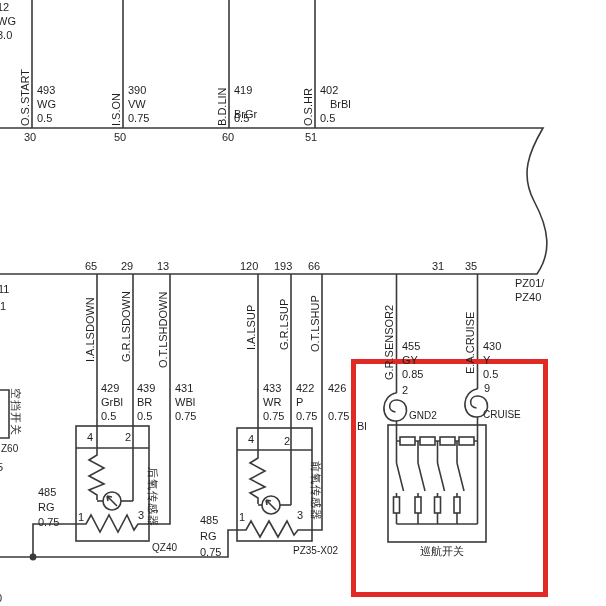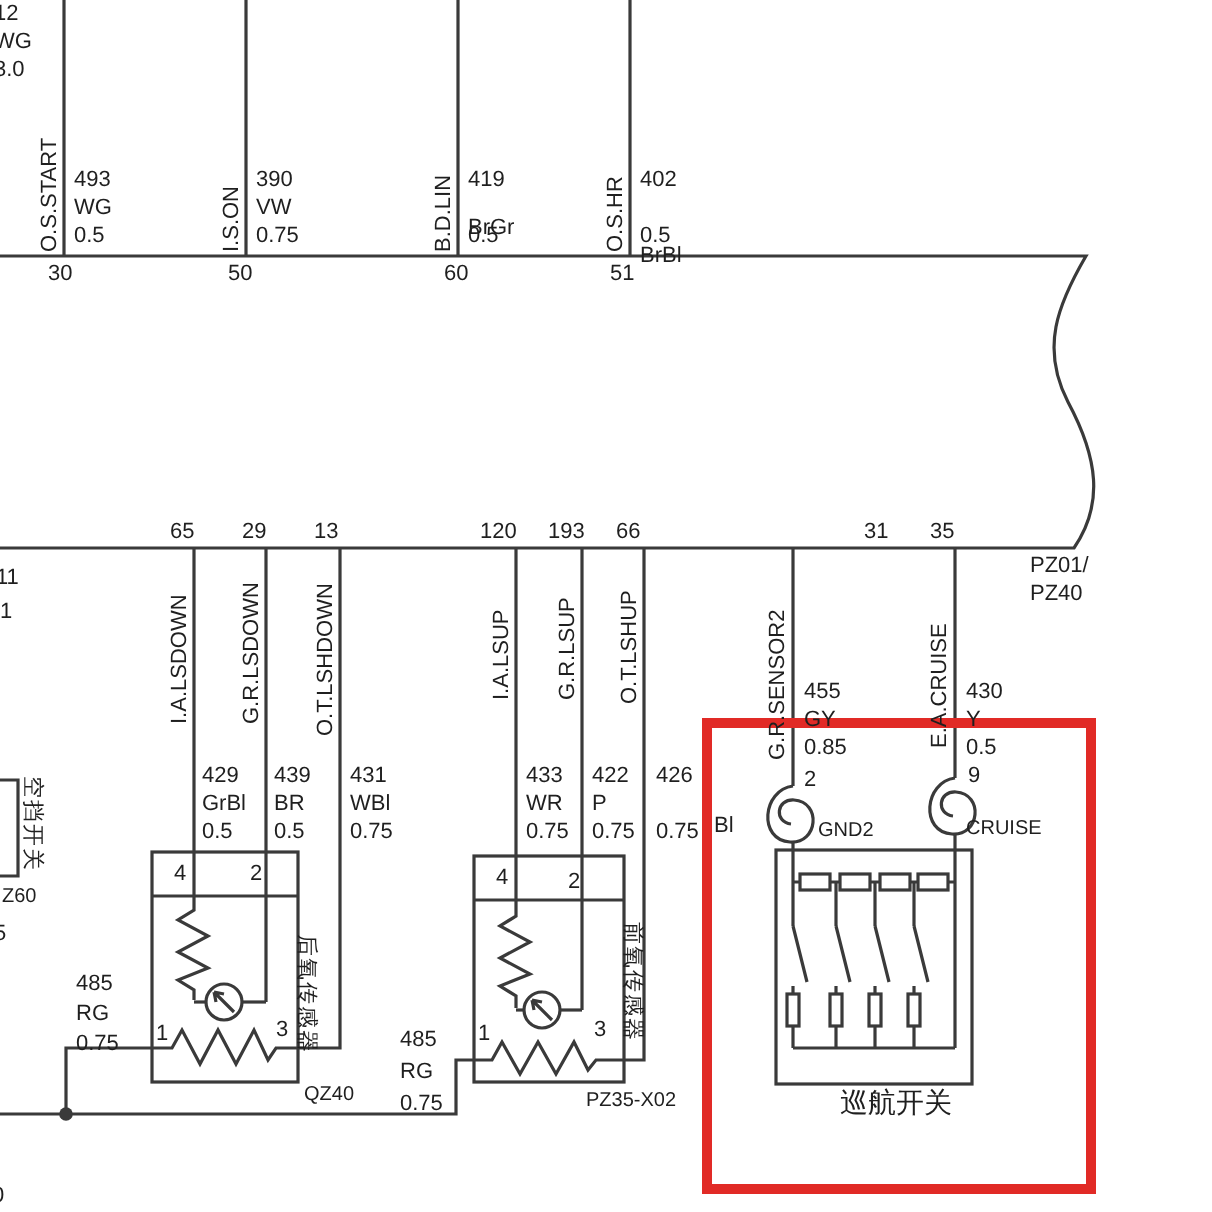--- a/index.html
+++ b/index.html
@@ -132,21 +132,21 @@
   <span class="t" style="left:37px;top:84px;">493</span>
   <span class="t" style="left:37px;top:98px;">WG</span>
   <span class="t" style="left:37px;top:112px;">0.5</span>
   <span class="t" style="left:128px;top:84px;">390</span>
   <span class="t" style="left:128px;top:98px;">VW</span>
   <span class="t" style="left:128px;top:112px;">0.75</span>
   <span class="t" style="left:234px;top:84px;">419</span>
   <span class="t" style="left:234px;top:108px;">BrGr</span>
   <span class="t" style="left:234px;top:112px;">0.5</span>
   <span class="t" style="left:320px;top:84px;">402</span>
-  <span class="t" style="left:320px;top:98px;margin-top:24px;">BrBl</span>
+  <span class="t" style="left:330px;top:98px;">BrBl</span>
   <span class="t" style="left:320px;top:112px;">0.5</span>
 
   <span class="t num" style="left:24px;top:131px;">30</span>
   <span class="t num" style="left:114px;top:131px;">50</span>
   <span class="t num" style="left:222px;top:131px;">60</span>
   <span class="t num" style="left:305px;top:131px;">51</span>
 
 
   <span class="t" style="left:515px;top:277px;">PZ01/</span>
   <span class="t" style="left:515px;top:291px;">PZ40</span>
@@ -178,21 +178,21 @@
   <span class="t" style="left:175px;top:382px;">431</span>
   <span class="t" style="left:175px;top:396px;">WBl</span>
   <span class="t" style="left:175px;top:410px;">0.75</span>
   <span class="t" style="left:263px;top:382px;">433</span>
   <span class="t" style="left:263px;top:396px;">WR</span>
   <span class="t" style="left:263px;top:410px;">0.75</span>
   <span class="t" style="left:296px;top:382px;">422</span>
   <span class="t" style="left:296px;top:396px;">P</span>
   <span class="t" style="left:296px;top:410px;">0.75</span>
   <span class="t" style="left:328px;top:382px;text-align:center;">426</span>
-  <span class="t" style="left:328px;top:407px;padding-left:29px;">Bl</span>
+  <span class="t" style="left:328px;top:420px;padding-left:29px;">Bl</span>
   <span class="t" style="left:328px;top:410px;">0.75</span>
   <span class="t" style="left:402px;top:340px;">455</span>
   <span class="t" style="left:402px;top:354px;">GY</span>
   <span class="t" style="left:402px;top:368px;">0.85</span>
   <span class="t" style="left:483px;top:340px;">430</span>
   <span class="t" style="left:483px;top:354px;">Y</span>
   <span class="t" style="left:483px;top:368px;">0.5</span>
 
   <span class="t" style="left:-2px;top:283px;">11</span>
   <span class="t" style="left:0px;top:300px;">1</span>
@@ -219,15 +219,15 @@
   <span class="t num" style="left:284px;top:435px;">2</span>
   <span class="t num" style="left:239px;top:511px;">1</span>
   <span class="t num" style="left:297px;top:509px;">3</span>
   <span class="t cjkv" style="left:322px;top:461px;">前氧传感器</span>
   <span class="t code" style="left:293px;top:545px;">PZ35-X02</span>
 
   <span class="t num" style="left:402px;top:384px;">2</span>
   <span class="t num" style="left:484px;top:382px;">9</span>
   <span class="t code" style="left:409px;top:410px;">GND2</span>
   <span class="t code" style="left:483px;top:409px;">CRUISE</span>
-  <span class="t" style="left:420px;top:545px;font-size:14px;">巡航开关</span>
+  <span class="t" style="left:420px;top:545px;font-size:11px;">巡航开关</span>
 
 </div>
 
 </body></html>

